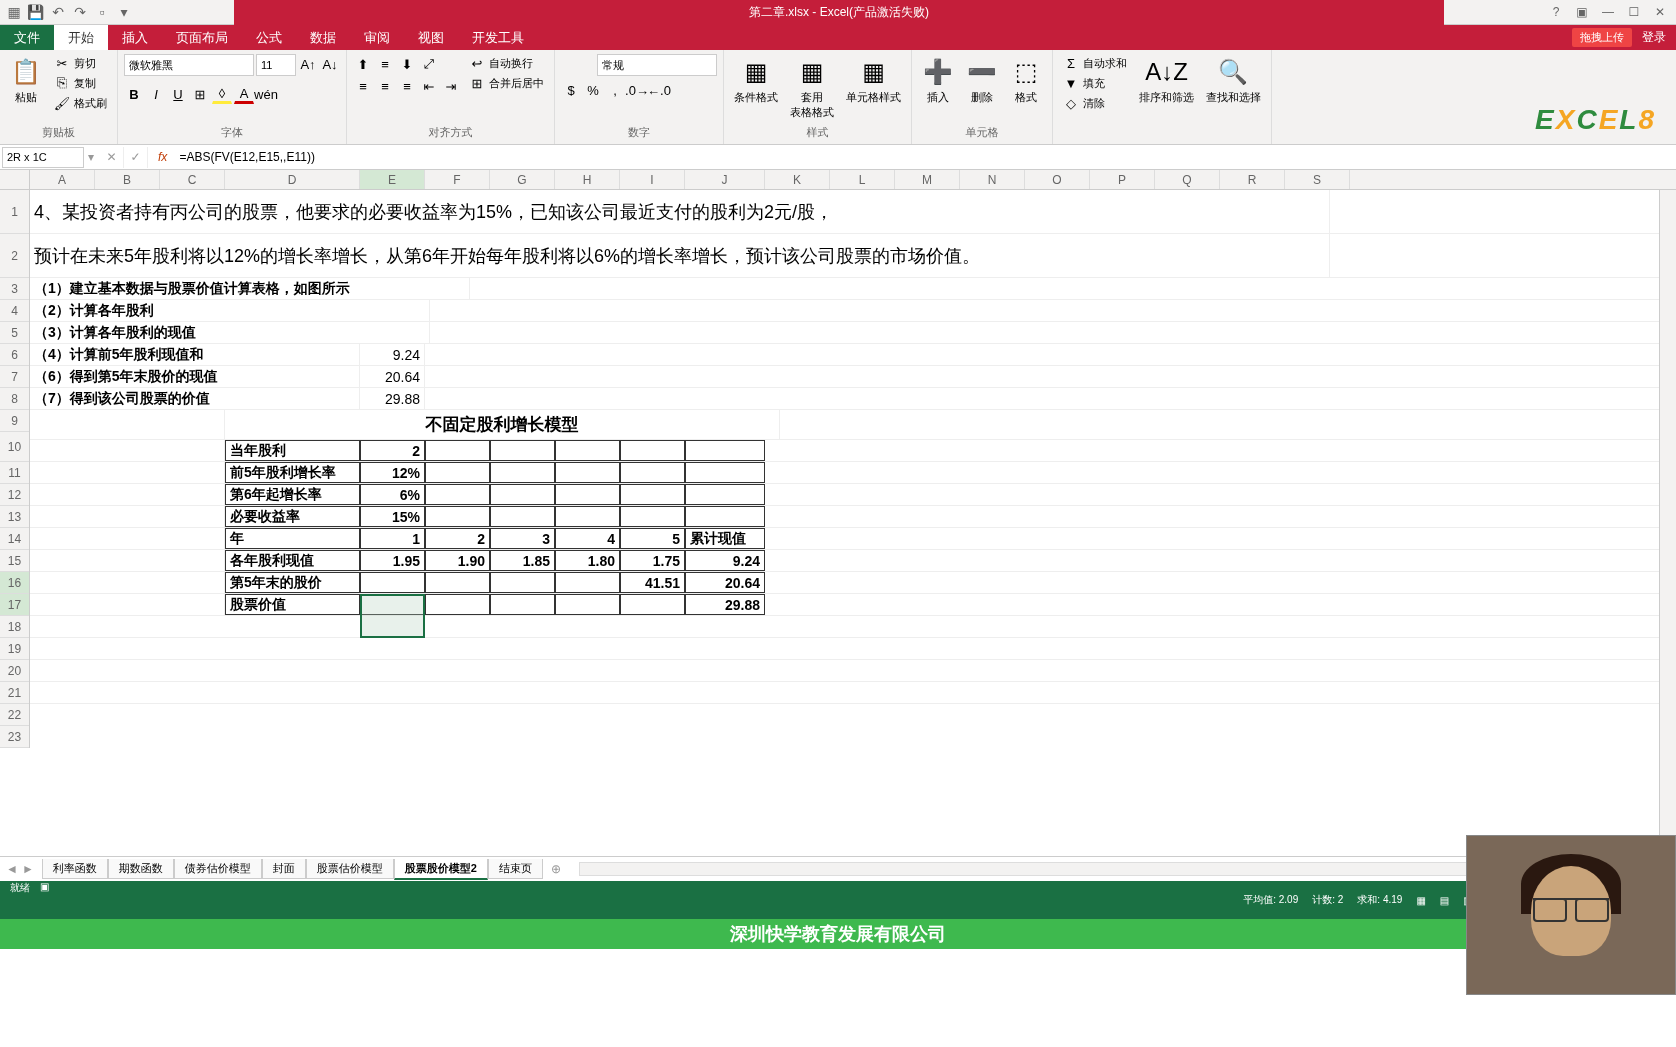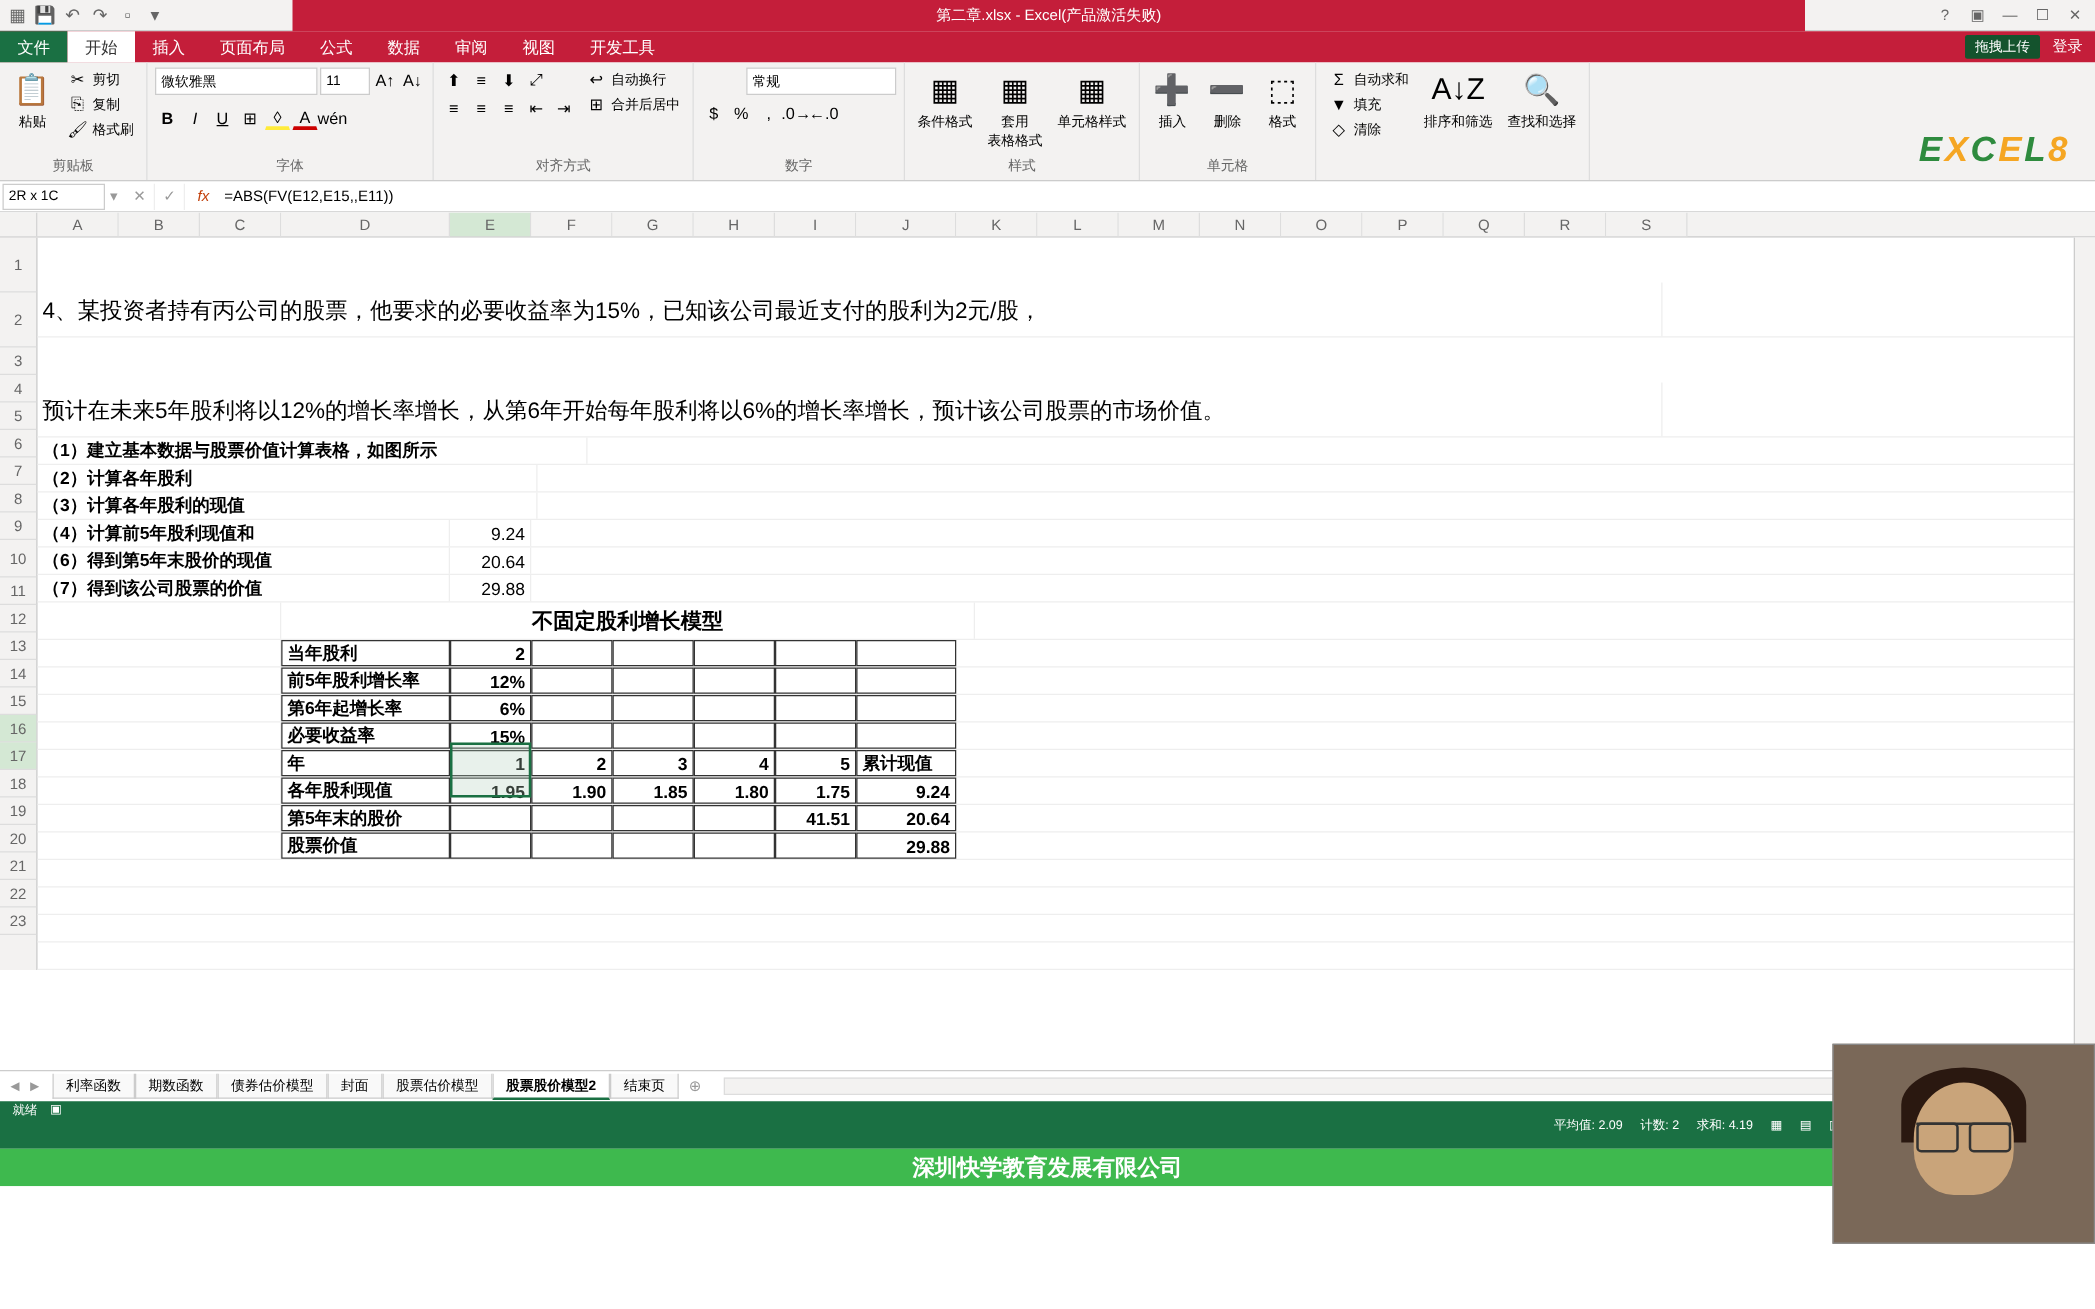--- a/index.html
+++ b/index.html
@@ -12,21 +12,21 @@
 .titlebar .title-center { flex: 1; text-align: center; background: #c41e3a; color: #fff; height: 25px; line-height: 25px; font-size: 12px; margin: 0 100px; }
 .titlebar .win-controls { display: flex; gap: 2px; }
 .titlebar .win-btn { width: 24px; height: 20px; display: flex; align-items: center; justify-content: center; color: #666; cursor: pointer; font-size: 12px; }
 
 
 .ribbon-tabs { height: 25px; background: #c41e3a; display: flex; align-items: center; padding-left: 0; }
 .ribbon-tab { padding: 0 14px; height: 25px; line-height: 25px; color: #fff; font-size: 13px; cursor: pointer; }
 .ribbon-tab.file { background: #1a7043; }
 .ribbon-tab.active { background: #fff; color: #333; }
 .ribbon-right { margin-left: auto; display: flex; align-items: center; padding-right: 10px; gap: 10px; }
-.cloud-badge { background: #14532d; color: #fff; padding: 2px 8px; font-size: 11px; border-radius: 2px; text-align: center; }
+.cloud-badge { background: #ef4444; color: #fff; padding: 2px 8px; font-size: 11px; border-radius: 2px; text-align: center; }
 .login { color: #fff; font-size: 12px; }
 
 
 .ribbon { height: 95px; background: #f3f2f1; border-bottom: 1px solid #ccc; display: flex; position: relative; }
 .ribbon-group { border-right: 1px solid #ddd; padding: 4px 6px 2px 6px; display: flex; flex-direction: column; position: relative; }
 .ribbon-group-content { flex: 1; display: flex; align-items: flex-start; gap: 4px; }
 .ribbon-group-label { text-align: center; font-size: 11px; color: #666; margin-top: auto; padding-bottom: 2px; }
 .ribbon-btn-large { display: flex; flex-direction: column; align-items: center; padding: 2px 4px; gap: 2px; cursor: pointer; }
 .ribbon-btn-large .icn { width: 32px; height: 32px; display: flex; align-items: center; justify-content: center; font-size: 24px; }
 .ribbon-btn-large .lbl { font-size: 11px; text-align: center; }
@@ -56,21 +56,21 @@
 .corner { width: 30px; border-right: 1px solid #ccc; background: #f3f2f1; }
 .col-h { border-right: 1px solid #ddd; text-align: center; font-size: 12px; line-height: 20px; color: #666; background: #f3f2f1; }
 .col-h.sel { background: #d4e8d4; }
 .grid-body { display: flex; }
 .row-headers { width: 30px; background: #f3f2f1; border-right: 1px solid #ccc; }
 .row-h { border-bottom: 1px solid #ddd; text-align: center; font-size: 12px; line-height: 22px; color: #666; height: 22px; }
 .row-h.sel { background: #d4e8d4; }
 .row-h.tall { height: 44px; line-height: 44px; }
 .cells { position: relative; flex: 1; }
 .row { display: flex; height: 22px; border-bottom: 1px solid #eee; }
-.row.tall { height: 44px; margin-top: 36px; }
+.row.tall { height: 44px; }
 .cell { border-right: 1px solid #eee; padding: 0 4px; font-size: 14px; display: flex; align-items: center; overflow: visible; white-space: nowrap; }
 .cell.big { font-size: 18px; }
 .cell.b { font-weight: bold; }
 .cell.r { justify-content: flex-end; }
 .cell.c { justify-content: center; }
 .cell.brd { border: 1px solid #333; }
 .selection-box { position: absolute; border: 2px solid #1a7043; pointer-events: none; background: rgba(180,210,190,0.3); }
 .scroll-right { position: absolute; right: 0; top: 20px; width: 17px; bottom: 0; background: #f3f2f1; border-left: 1px solid #ccc; }
 
 

